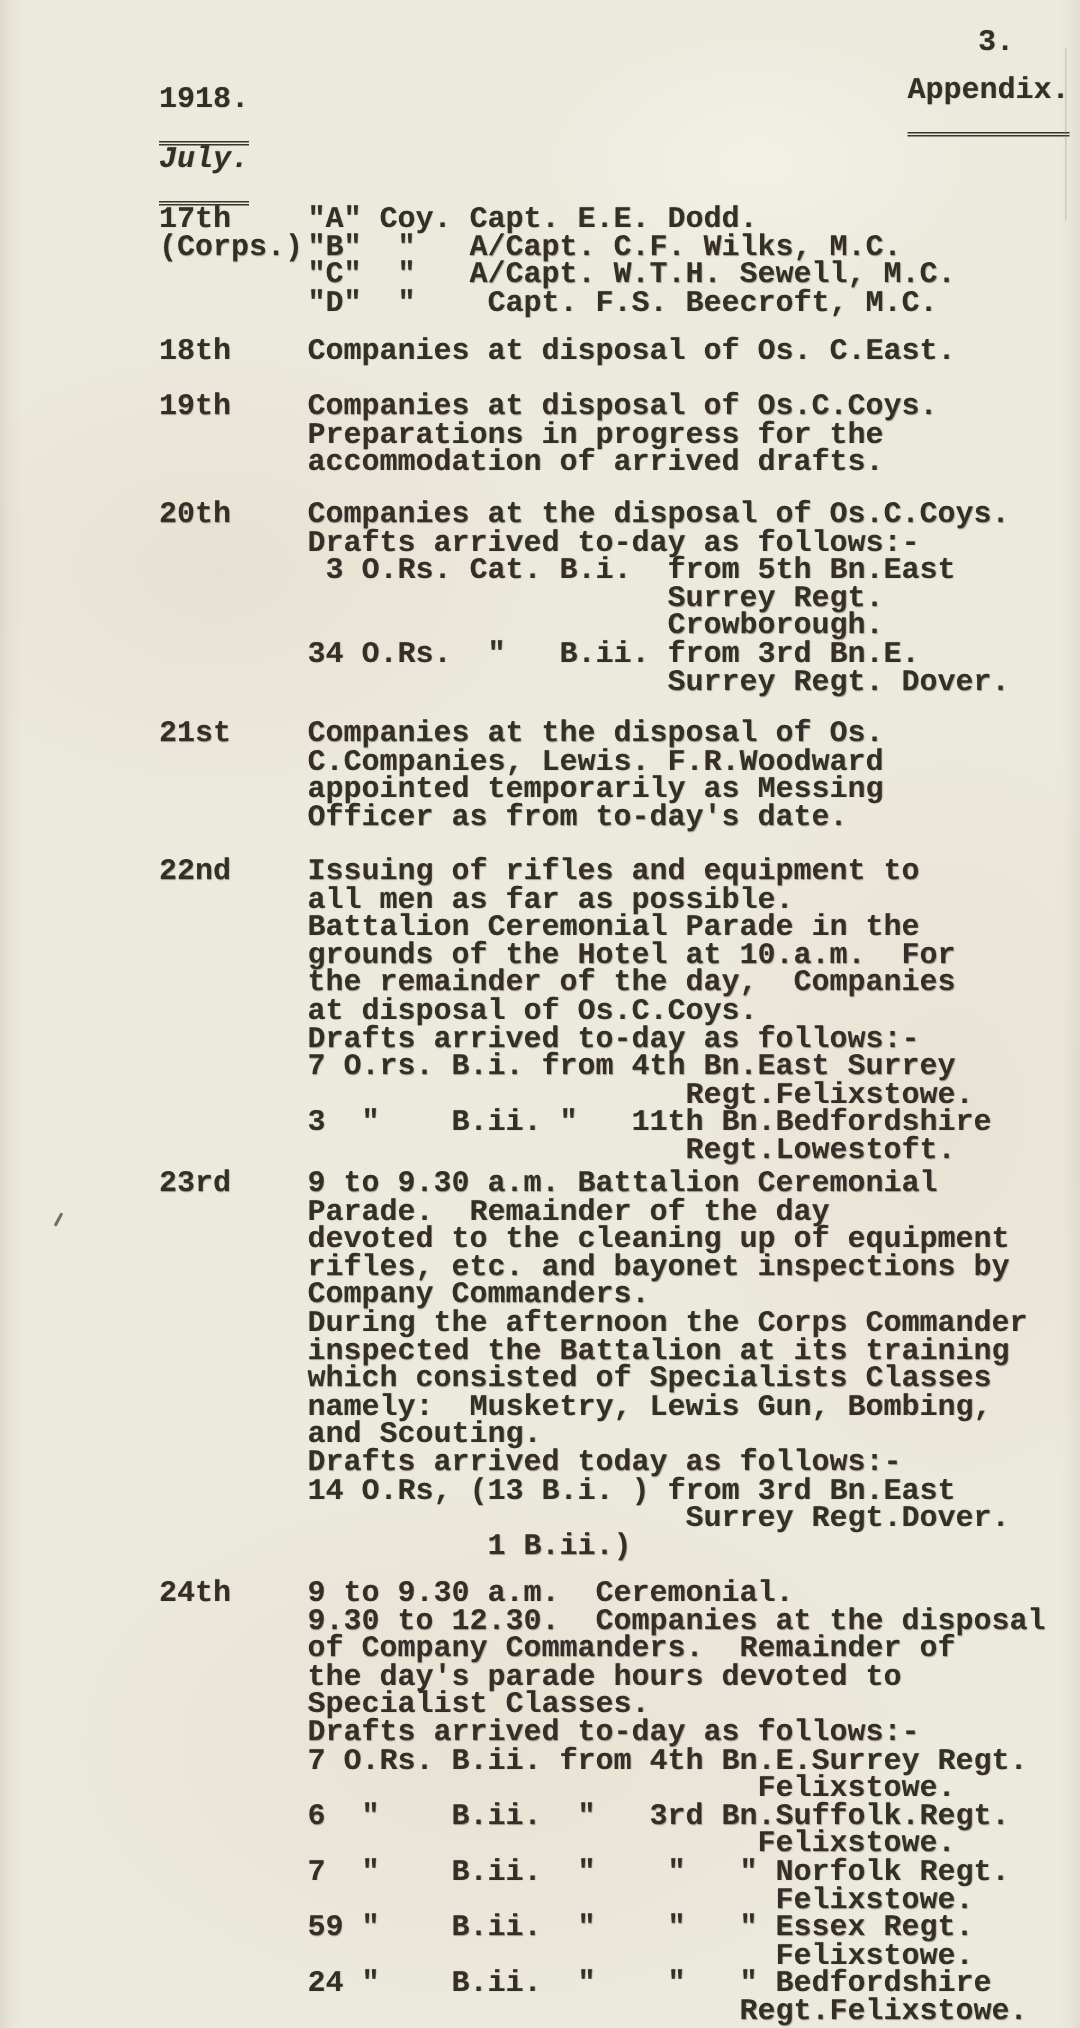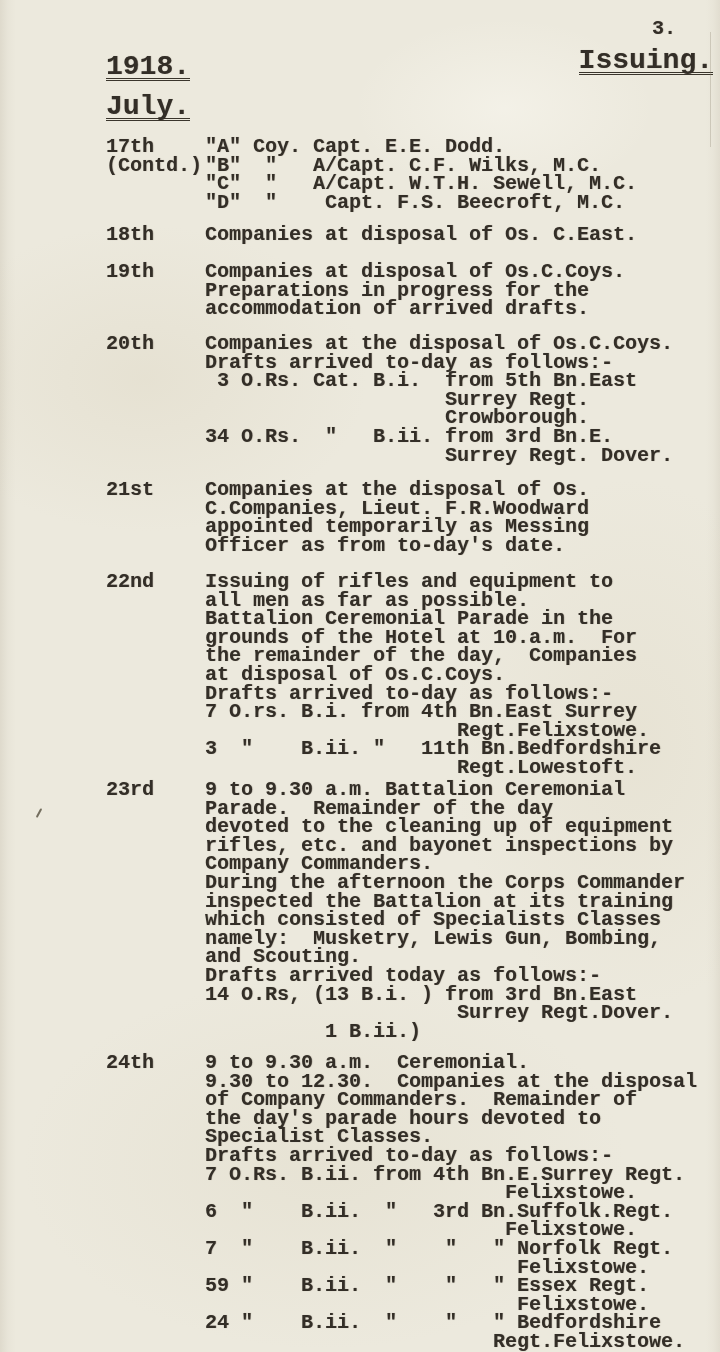--- a/index.html
+++ b/index.html
@@ -15,44 +15,44 @@
       linear-gradient(90deg, rgba(168,158,138,0.20) 0px, rgba(168,158,138,0.06) 8px, rgba(168,158,138,0) 16px),
       linear-gradient(270deg, rgba(168,158,138,0.16) 0px, rgba(168,158,138,0.05) 7px, rgba(168,158,138,0) 14px);
     font-family:"Liberation Mono","DejaVu Sans Mono",monospace;
     font-weight:700;
     color:#332e27;
     overflow:hidden;
     text-shadow:0.4px 0.4px 0.7px rgba(62,52,40,0.45);
   }
   .pre{white-space:pre;}
   .page-number{position:absolute;left:652px;top:18px;font-size:20px;line-height:22px;}
-  .heading{position:absolute;font-size:28px;line-height:22px;border-bottom:3px double #3a352c;padding-bottom:0;}
+  .heading{position:absolute;font-size:20px;line-height:22px;border-bottom:3px double #3a352c;padding-bottom:16px;}
   .year{left:106px;top:56px;}
-  .month{left:106px;top:96px;}
+  .month{left:106px;top:96px;font-style:italic;}
   .appendix{right:7px;top:50px;}
   .entry{position:absolute;left:0;width:720px;font-size:20px;line-height:18.6px;}
   .entry .date{position:absolute;left:106px;top:0;white-space:pre;}
   .entry .body{position:absolute;left:205px;top:0;white-space:pre;}
   .crease{position:absolute;right:9px;top:32px;width:1px;height:115px;background:rgba(140,130,110,0.30);}
   .stray-mark{position:absolute;left:38px;top:808px;width:2px;height:10px;background:#554f3e;transform:rotate(28deg);border-radius:1px;opacity:0.8;}
 </style>
 </head>
 <body>
 
 <div class="page">
 
   <div class="page-number pre">3.</div>
 
   <div class="heading year pre">1918.</div>
-  <div class="heading appendix pre">Issuing.</div>
+  <div class="heading appendix pre">Appendix.</div>
   <div class="heading month pre">July.</div>
 
   <div class="entry" style="top:138px">
     <div class="date">17th
-(Contd.)</div>
+(Corps.)</div>
     <div class="body">"A" Coy. Capt. E.E. Dodd.
 "B"  "   A/Capt. C.F. Wilks, M.C.
 "C"  "   A/Capt. W.T.H. Sewell, M.C.
 "D"  "    Capt. F.S. Beecroft, M.C.</div>
   </div>
 
   <div class="entry" style="top:226px">
     <div class="date">18th</div>
     <div class="body">Companies at disposal of Os. C.East.</div>
   </div>
@@ -71,21 +71,21 @@
  3 O.Rs. Cat. B.i.  from 5th Bn.East
                     Surrey Regt.
                     Crowborough.
 34 O.Rs.  "   B.ii. from 3rd Bn.E.
                     Surrey Regt. Dover.</div>
   </div>
 
   <div class="entry" style="top:481px">
     <div class="date">21st</div>
     <div class="body">Companies at the disposal of Os.
-C.Companies, Lieut. F.R.Woodward
+C.Companies, Lewis. F.R.Woodward
 appointed temporarily as Messing
 Officer as from to-day's date.</div>
   </div>
 
   <div class="entry" style="top:573px">
     <div class="date">22nd</div>
     <div class="body">Issuing of rifles and equipment to
 all men as far as possible.
 Battalion Ceremonial Parade in the
 grounds of the Hotel at 10.a.m.  For

